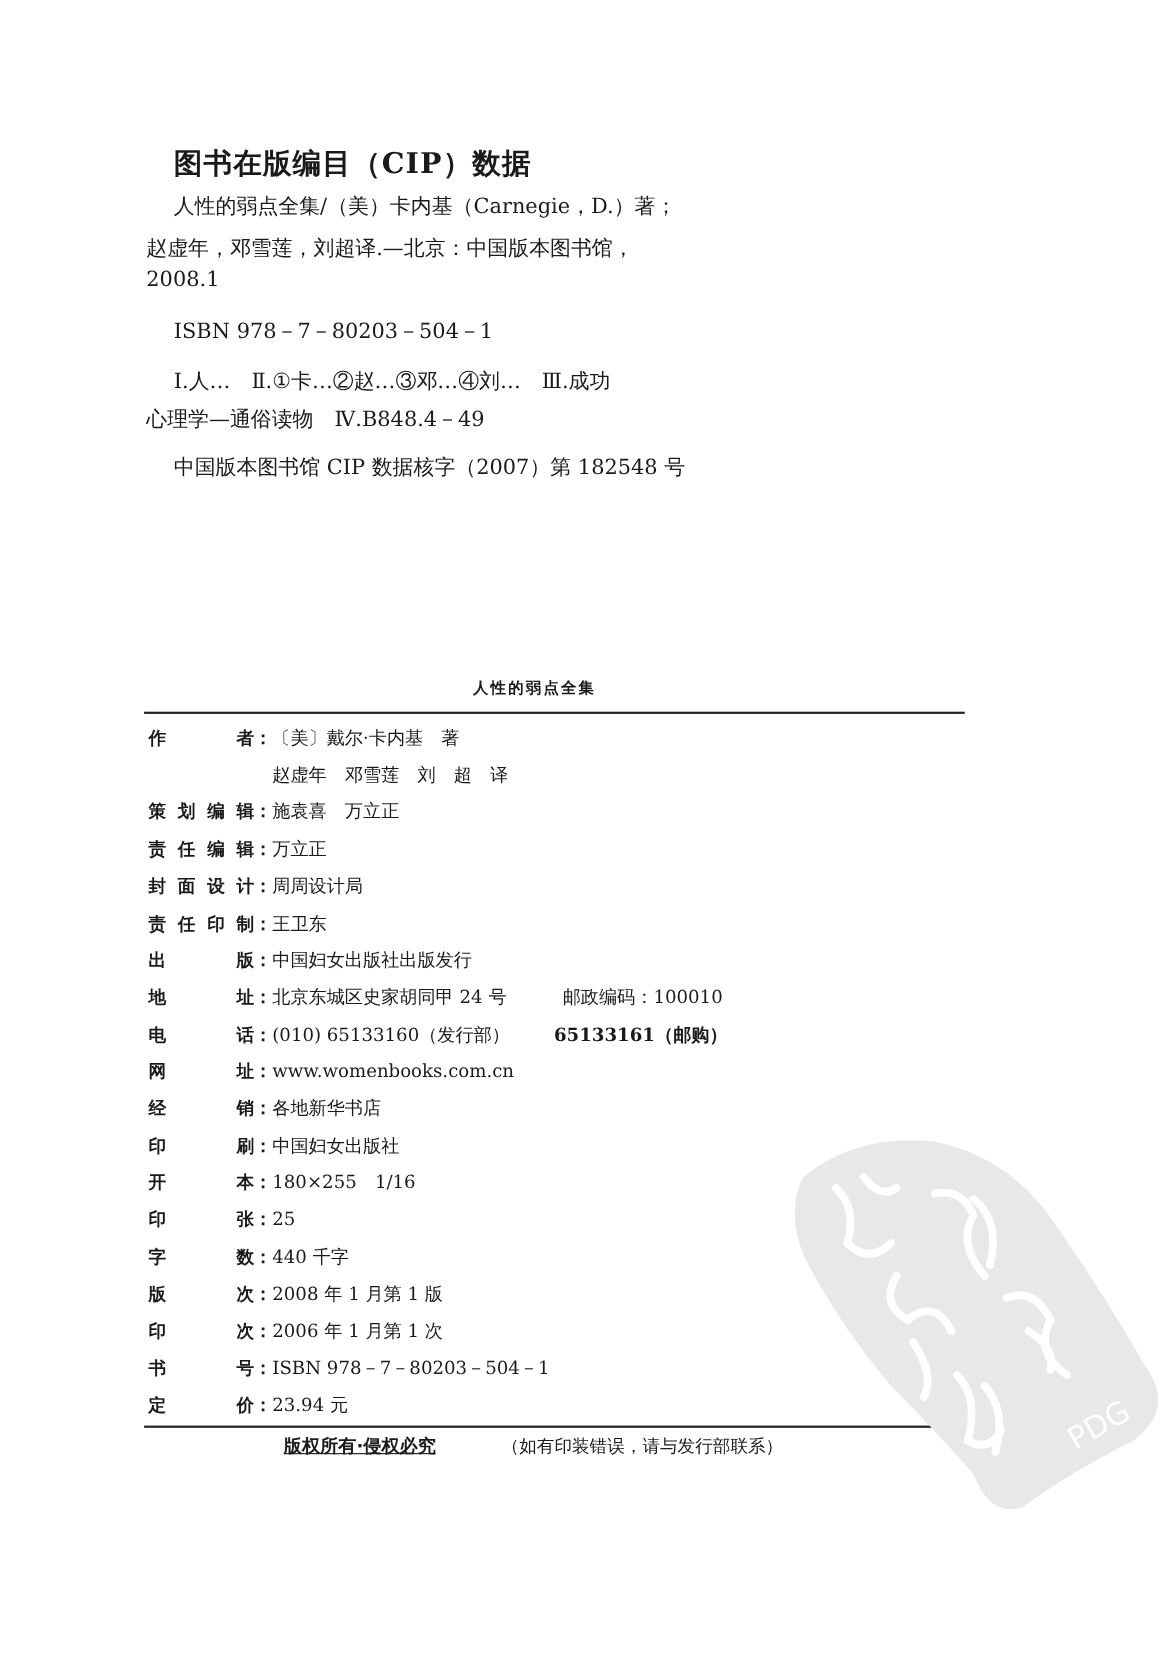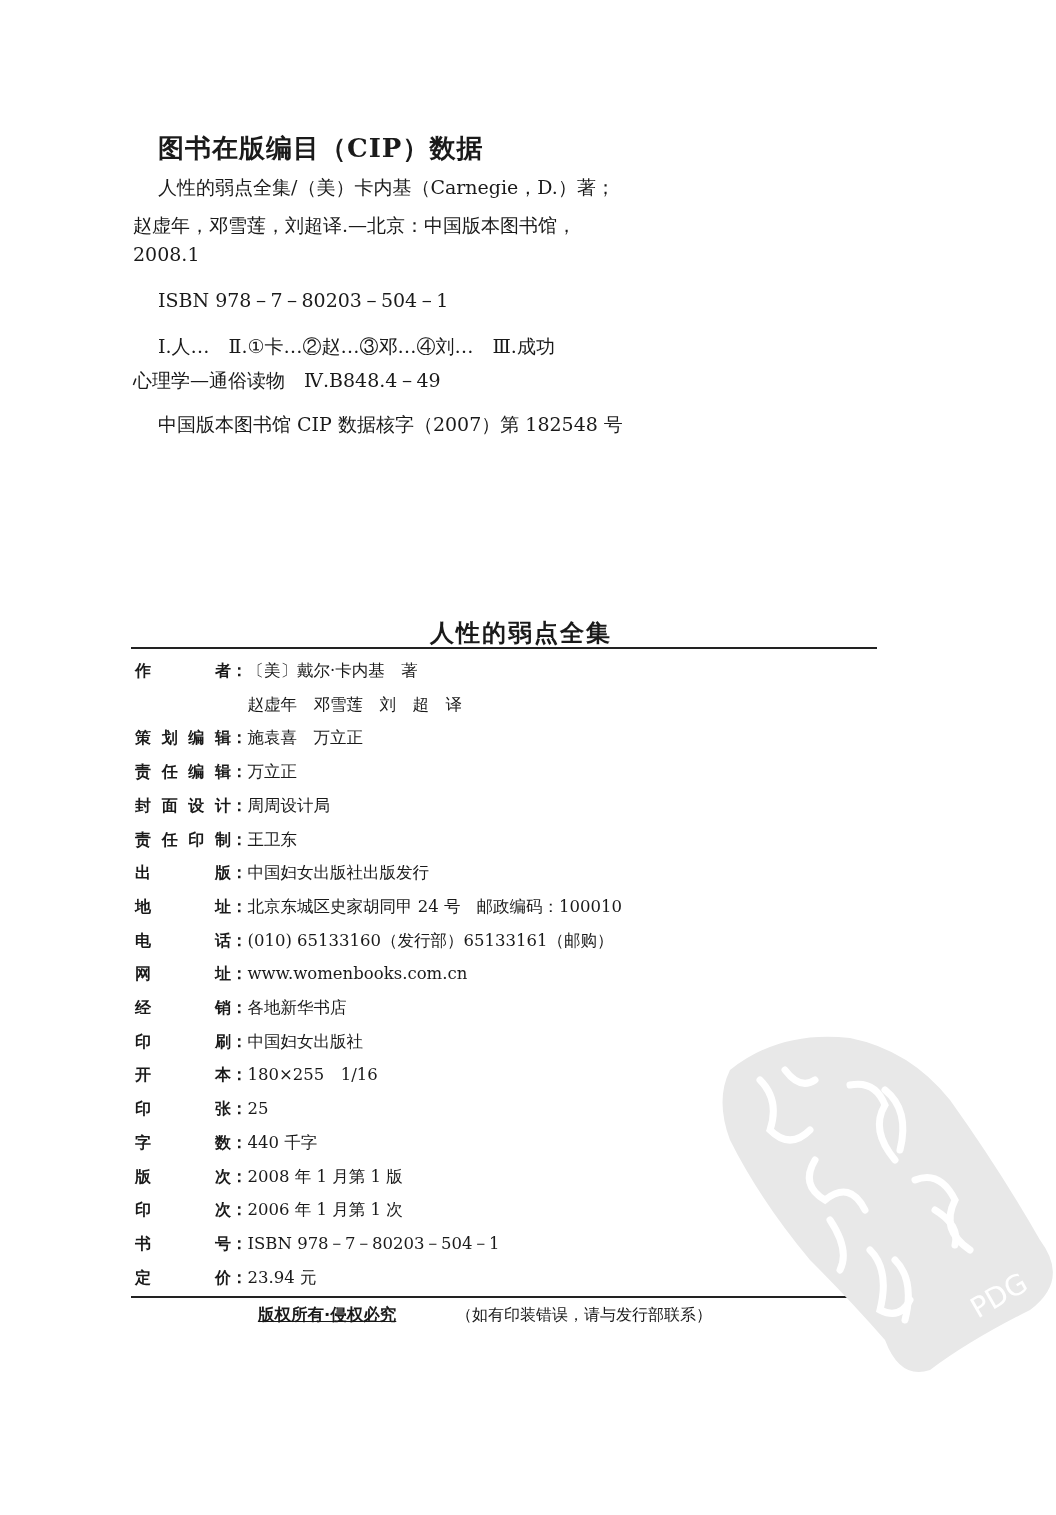--- a/index.html
+++ b/index.html
@@ -4,21 +4,21 @@
   <style>
     html, body { margin: 0; padding: 0; }
     body {
       width: 1056px; height: 1515px; background: #ffffff; position: relative; overflow: hidden;
       font-family: "DejaVu Serif", "Liberation Serif", serif; color: #1a1a1a;
     }
     .abs { position: absolute; white-space: nowrap; }
     .cip-title { left: 158px; top: 131px; font-size: 26px; font-weight: bold; letter-spacing: 1px; }
     .cip-line { left: 158px; font-size: 19px; text-align: right; }
     .cip-cont { left: 133px; font-size: 19px; }
-    .book-title { left: 430px; top: 617px; font-size: 24px; font-weight: bold; letter-spacing: 2px; text-align: center; }
+    .book-title { left: 430px; top: 617px; font-size: 14px; font-weight: bold; letter-spacing: 2px; text-align: center; }
     .rule { position: absolute; background: #222; height: 2px; }
     .row { position: absolute; left: 135px; font-size: 16.5px; display: flex; align-items: baseline; white-space: nowrap; }
     .row .label { width: 96px; font-weight: bold; display: flex; justify-content: space-between; font-family: "DejaVu Sans", sans-serif; font-size: 16px; }
     .row .label span { display: inline-block; }
     .row .value { margin-left: 0; }
     .footer-left { left: 258px; top: 1304px; font-size: 16.5px; font-weight: bold; font-family: "DejaVu Sans", sans-serif; text-decoration: underline; }
     .footer-right { left: 456px; top: 1305px; font-size: 16px; font-weight: normal; }
     .stamp { position: absolute; left: 700px; top: 1010px; width: 380px; height: 370px; }
   </style>
 </head>
@@ -98,30 +98,30 @@
       <span class="colon-text" style="font-weight: bold;">：</span>
       <span class="value">中国妇女出版社出版发行</span>
     </div>
     <div class="row" style="top: 895.9px;">
       <div class="label">
         <span>地</span>
         <span>址</span>
       </div>
       <span class="colon-text" style="font-weight: bold;">：</span>
       <span class="value">北京东城区史家胡同甲 24 号</span>
-      <span style="margin-left: 16px;">邮政编码：100010</span>
+      <span style="margin-left: 51px;">邮政编码：100010</span>
     </div>
     <div class="row" style="top: 929.6px;">
       <div class="label">
         <span>电</span>
         <span>话</span>
       </div>
       <span class="colon-text" style="font-weight: bold;">：</span>
       <span class="value">(010) 65133160（发行部）</span>
-      <span style="">65133161（邮购）</span>
+      <span style="margin-left: 40px; font-weight: bold;">65133161（邮购）</span>
     </div>
     <div class="row" style="top: 963.3px;">
       <div class="label">
         <span>网</span>
         <span>址</span>
       </div>
       <span class="colon-text" style="font-weight: bold;">：</span>
       <span class="value">www.womenbooks.com.cn</span>
     </div>
     <div class="row" style="top: 997px;">

